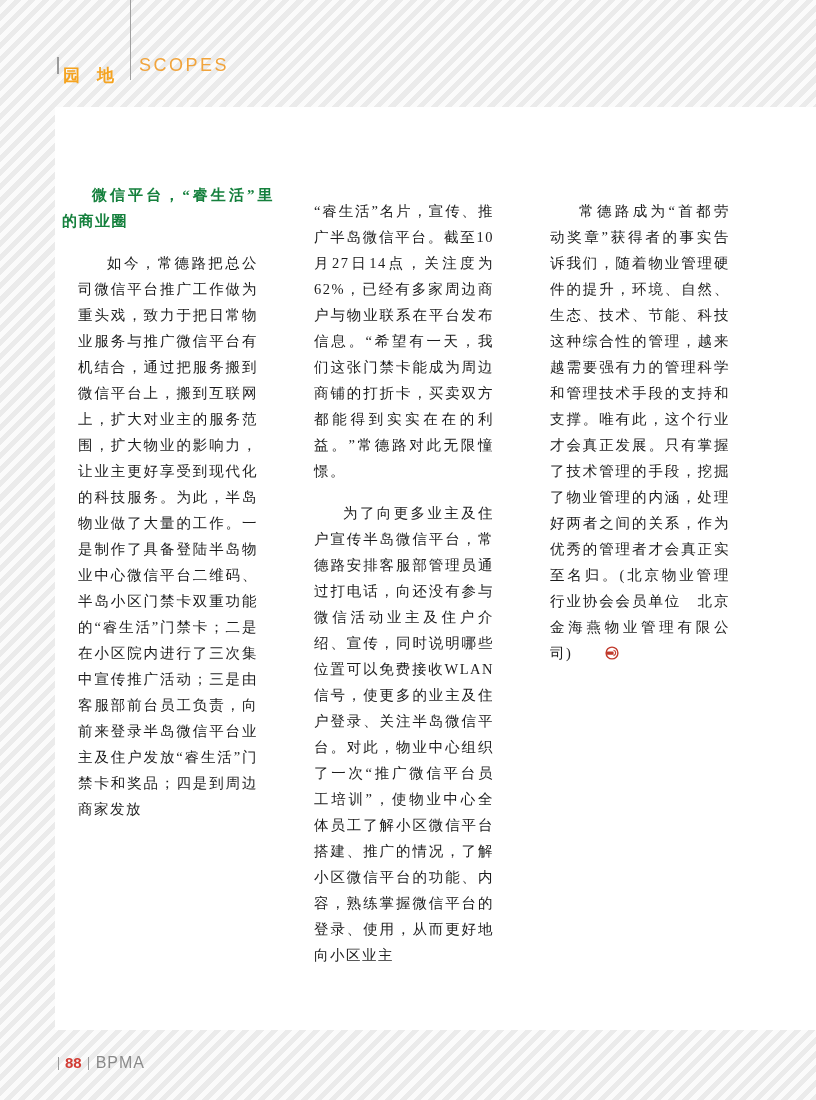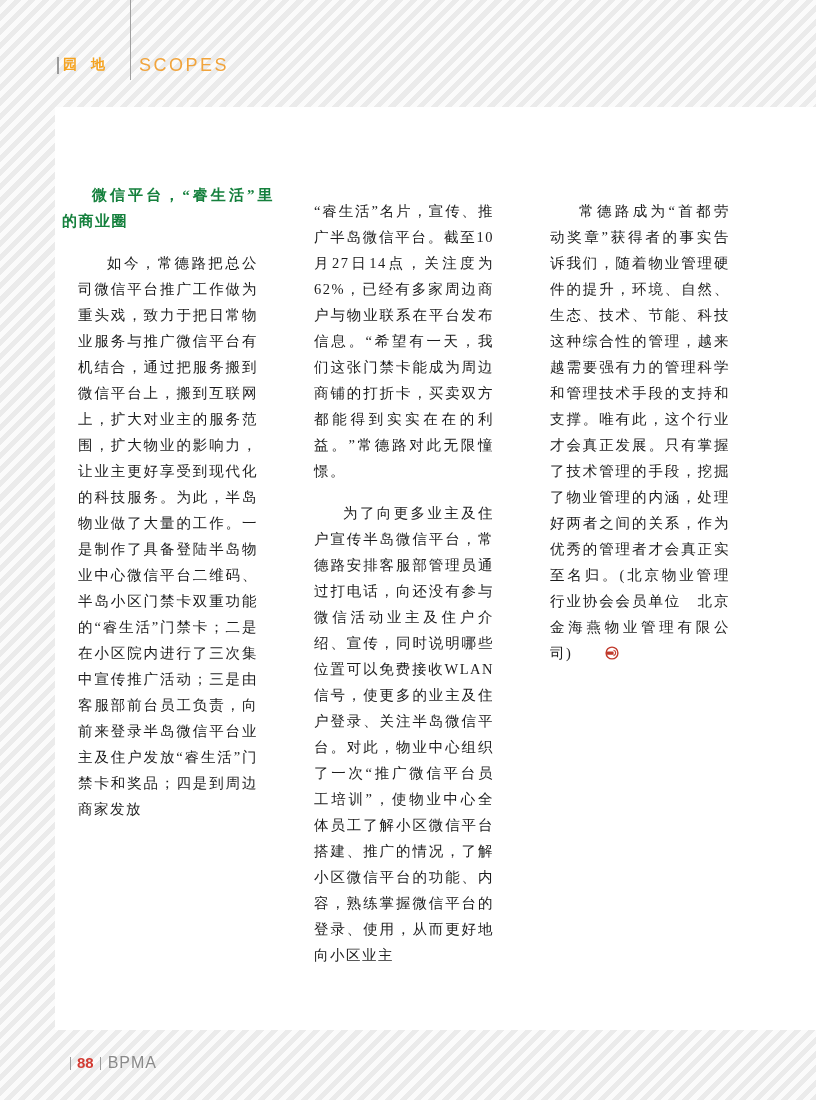--- a/index.html
+++ b/index.html
@@ -15,23 +15,23 @@
   
   .header-vline{
     position:absolute;left:130px;top:0;width:1px;height:80px;
     background:#9f9f9f;
   }
   .page-header{position:absolute;left:0;top:0;width:816px;height:90px;}
   .header-tick{
     position:absolute;left:57px;top:57px;width:2px;height:17px;background:#9a9a9a;
   }
   .header-cn{
-    position:absolute;left:63px;top:51px;
+    position:absolute;left:63px;top:63px;
     font-family:"Liberation Sans","DejaVu Sans",sans-serif;
-    font-weight:bold;font-size:14px;line-height:26px;color:#f5a31f;
+    font-weight:bold;font-size:17px;line-height:26px;color:#f5a31f;
   }
   .header-en{
     position:absolute;left:139px;top:52px;
     font-family:"Liberation Sans","DejaVu Sans",sans-serif;
     font-weight:400;font-size:18px;line-height:26px;letter-spacing:2.5px;color:#f1a43c;
   }
   
   .sheet{
     position:absolute;left:55px;top:107px;width:761px;height:923px;
     background:#ffffff;
@@ -53,21 +53,20 @@
   }
   .col p.indent{text-indent:2em;}
   .endmark{
     display:inline-block;vertical-align:-2px;margin-left:4px;line-height:0;
   }
   
   .page-footer{
     position:absolute;left:58px;top:1053px;height:20px;
     display:flex;align-items:center;
     font-family:"Liberation Sans","DejaVu Sans",sans-serif;
-    margin-left:12px;
   }
   .footer-bar{display:inline-block;width:1px;height:13px;background:#9a9a9a;}
   .footer-num{
     margin:0 6px;font-size:15px;font-weight:bold;color:#d23b33;line-height:16px;
   }
   .footer-brand{
     margin-left:7px;font-size:16px;font-weight:normal;letter-spacing:1px;color:#8a8a8a;line-height:16px;
   }
 </style>
 </head>

